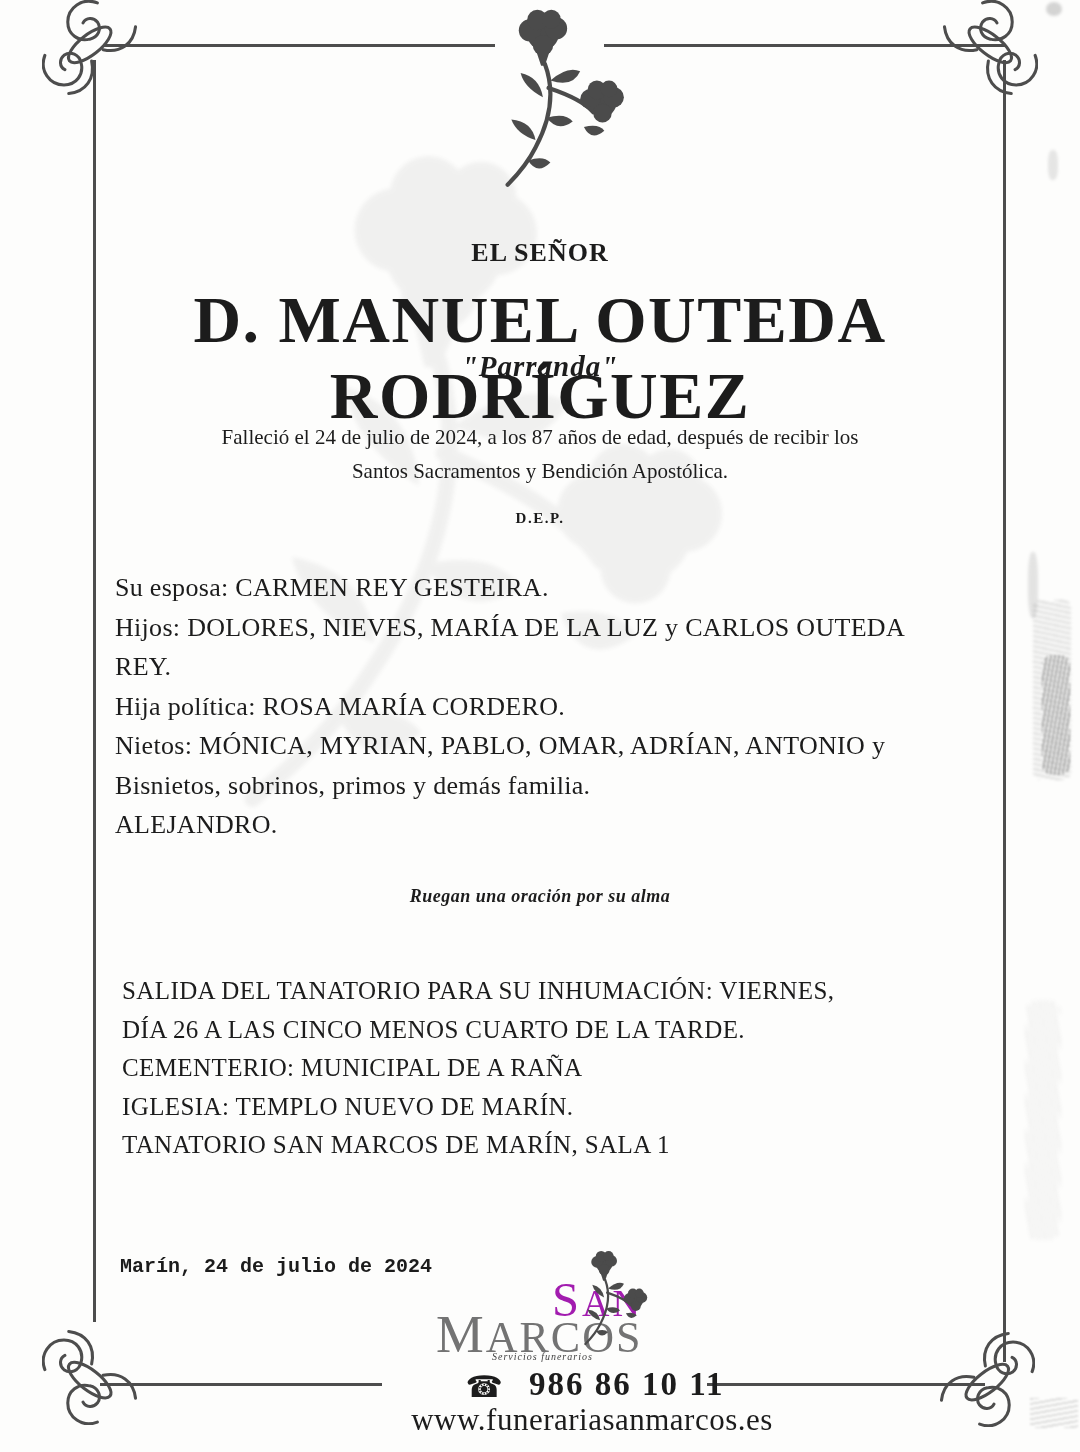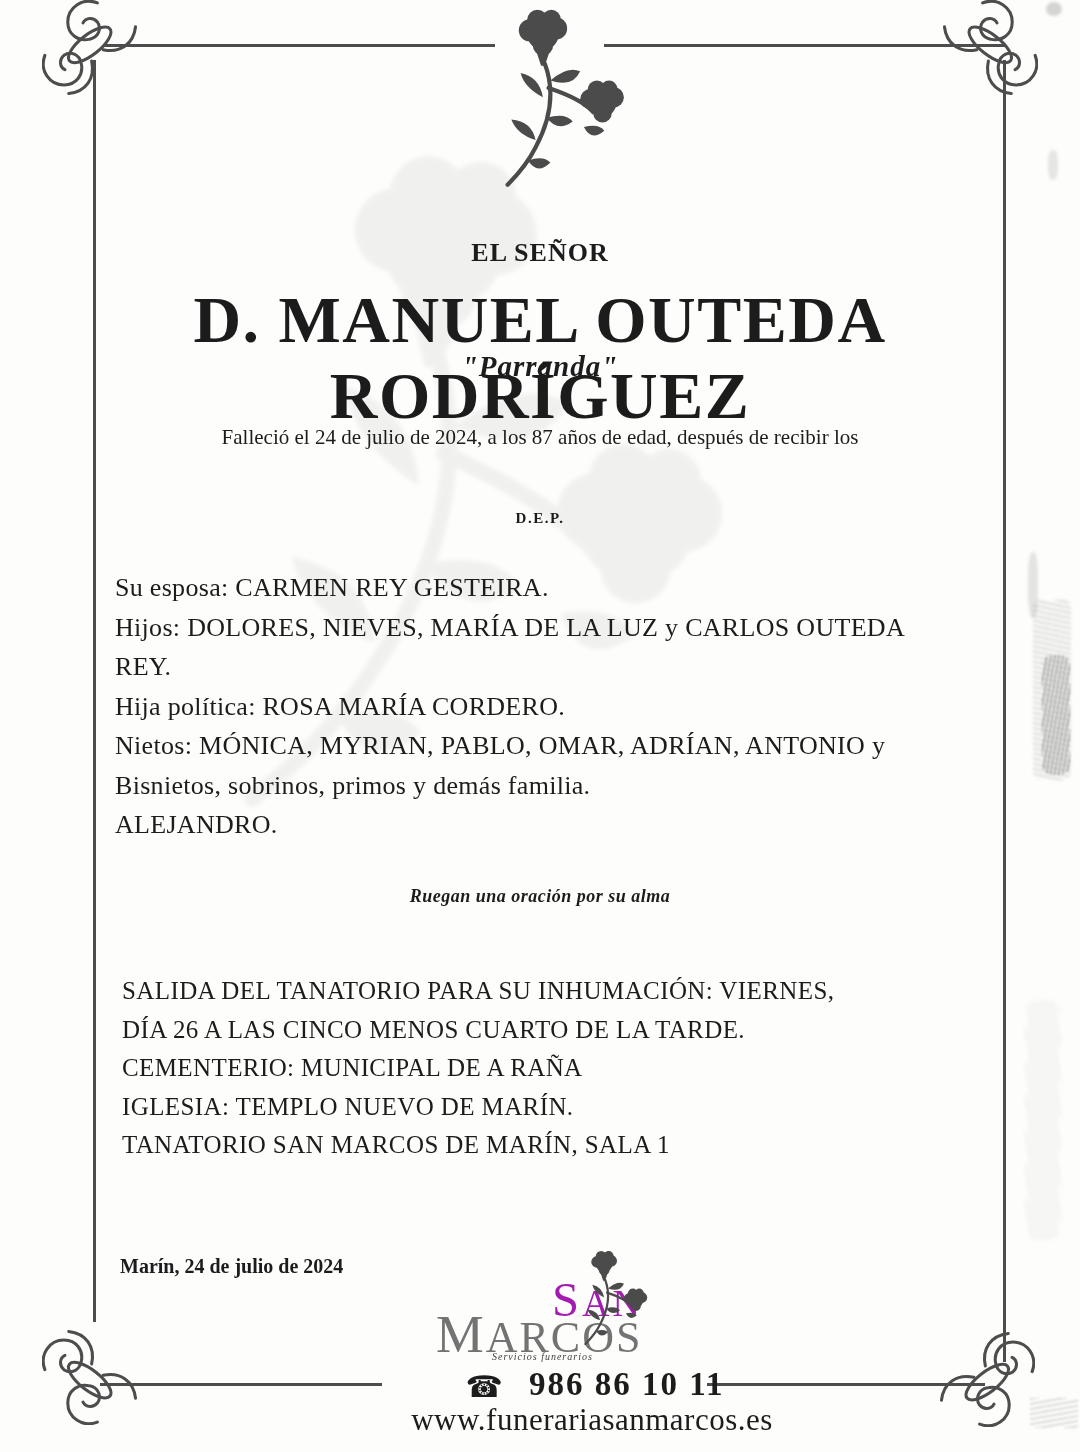--- a/index.html
+++ b/index.html
@@ -32,21 +32,21 @@
   .deceased-name{top:282px;font-size:66px;font-weight:bold;letter-spacing:1.5px;}
   .nickname{top:350px;font-size:29px;font-weight:bold;font-style:italic;letter-spacing:1px;}
   .death-line{font-size:21px;line-height:34px;}
   .death-wrap{top:420px;}
   .dep{top:510px;font-size:15px;font-weight:bold;letter-spacing:1.5px;}
   .family{position:absolute;left:115px;top:568px;width:880px;z-index:2;}
   .family div{font-size:26px;line-height:39.5px;letter-spacing:0.3px;}
   .prayer{top:886px;font-size:18px;font-weight:bold;font-style:italic;letter-spacing:0.5px;}
   .schedule{position:absolute;left:122px;top:972px;width:880px;z-index:2;}
   .schedule div{font-size:25px;line-height:38.5px;letter-spacing:0.4px;}
-  .dateline{position:absolute;left:120px;top:1255px;font-size:20px;font-weight:bold;z-index:2;}
+  .dateline{position:absolute;left:120px;top:1255px;font-size:20px;font-weight:bold;z-index:2;font-family:Liberation Mono, monospace;}
   
   .logo-san{position:absolute;left:552px;top:1272px;font-size:38px;letter-spacing:3px;color:#a21caf;z-index:2;}
   .logo-san::first-letter{font-size:1.28em;}
   .logo-marcos{position:absolute;left:436px;top:1303px;font-size:44px;letter-spacing:2px;color:#737373;z-index:2;}
   .logo-marcos::first-letter{font-size:1.22em;}
   .logo-tagline{position:absolute;left:492px;top:1351px;font-size:10px;font-style:italic;
     letter-spacing:1px;color:#3f3f3f;z-index:2;}
   .phone-row{position:absolute;left:0;top:1366px;width:1190px;text-align:center;z-index:4;}
   .phone-icon{font-size:30px;vertical-align:-2px;margin-right:26px;}
   .phone-number{font-size:33px;font-weight:600;letter-spacing:2px;}
@@ -135,20 +135,21 @@
 <svg class="flower-top" viewBox="0 0 160 200">
   <use href="#flower-shape"></use>
 </svg>
 
 <div class="ctr header-label">EL SEÑOR</div>
 <div class="ctr deceased-name">D. MANUEL OUTEDA RODRÍGUEZ</div>
 <div class="ctr nickname">"Parranda"</div>
 
 <div class="ctr death-wrap">
   <div class="death-line">Falleció el 24 de julio de 2024, a los 87 años de edad, después de recibir los</div>
+  <div class="death-line">Santos Sacramentos y Bendición Apostólica.</div>
 </div>
 
 <div class="ctr dep">D.E.P.</div>
 
 <div class="family">
   <div>Su esposa: CARMEN REY GESTEIRA.</div>
   <div>Hijos: DOLORES, NIEVES, MARÍA DE LA LUZ y CARLOS OUTEDA</div>
   <div>REY.</div>
   <div>Hija política: ROSA MARÍA CORDERO.</div>
   <div>Nietos: MÓNICA, MYRIAN, PABLO, OMAR, ADRÍAN, ANTONIO y</div>

